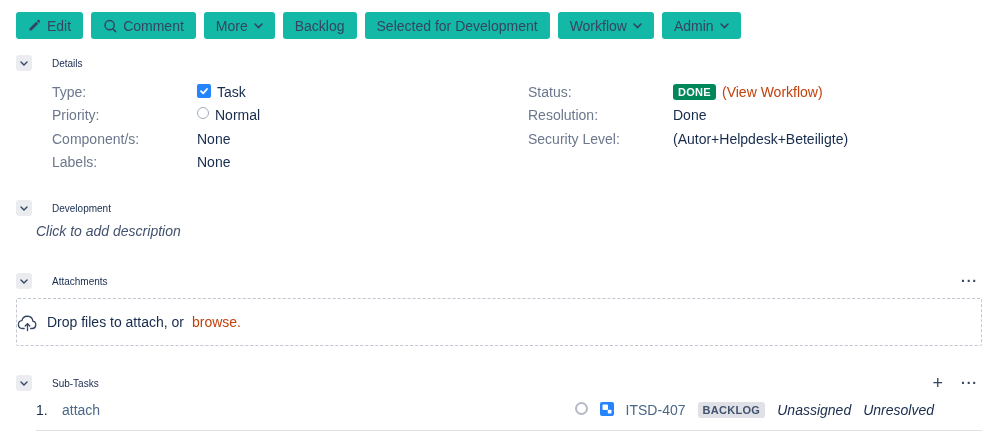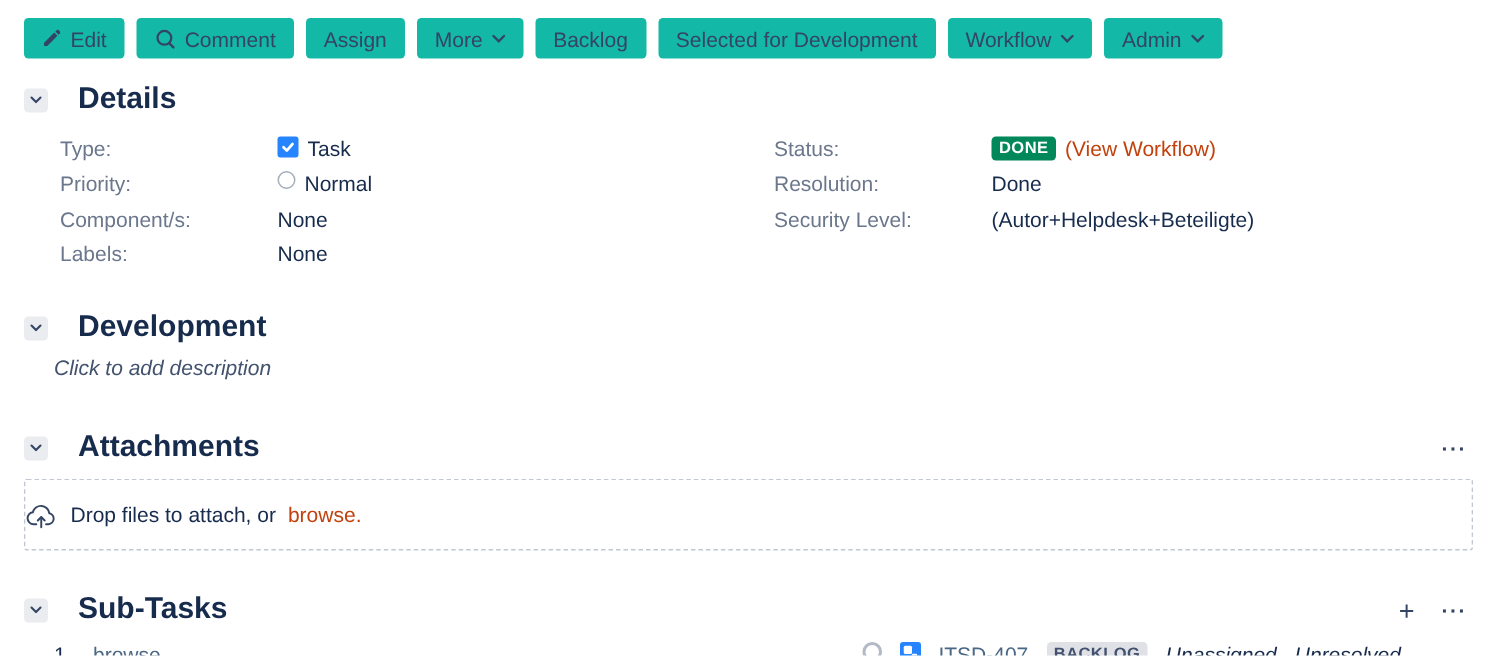--- a/index.html
+++ b/index.html
@@ -19,39 +19,39 @@
     display:inline-flex; align-items:center; gap:6px;
     height:27px; padding:0 12px;
     background:#14b8a6; border:none; border-radius:3px;
     color:#344563; font-size:14px; font-family:inherit;
     cursor:pointer; white-space:nowrap;
   }
   .btn svg { flex:0 0 auto; }
 
   
   .section-header { display:flex; align-items:center; gap:9px; margin-left:16px; }
-  .section-title { font-weight:bold; font-size:20px; color:#172b4d;padding-left:11px; }
+  .section-title { font-weight:normal; font-size:10px; color:#172b4d;padding-left:11px; }
   .twisty {
     width:16px; height:16px; border:none; border-radius:3px;
     background:#ebecf0; display:inline-flex; align-items:center; justify-content:center;
     cursor:pointer; padding:0;
   }
   .header-actions { margin-left:auto; display:flex; align-items:center; gap:18px; padding-right:20px; }
   .icon-btn {
     background:none; border:none; padding:0; cursor:pointer;
     color:#344563; font-size:16px; font-weight:bold; line-height:1;
     font-family:inherit;
   }
   .icon-btn.ellipsis { letter-spacing:1px; font-size:14px; }
 
   
   .details-section { margin-top:16px; }
   .details-body { display:flex; margin-top:9px; }
   .details-col { display:flex; flex-direction:column; }
-  .details-col.left  { margin-left:40px; width:440px; }
+  .details-col.left  { margin-left:52px; width:440px; }
   .details-col.right { margin-left:36px; }
   .field-row { display:flex; align-items:center; height:23.5px; }
   .field-label { width:145px; color:#6b778c; flex:0 0 auto; }
   .field-value { display:flex; align-items:flex-start; gap:6px; color:#172b4d; }
 
   .task-icon {
     width:14px; height:14px; border-radius:2px; background:#2684ff;
     display:inline-flex; align-items:center; justify-content:center; flex:0 0 auto;
   }
   .priority-normal-icon {
@@ -120,23 +120,20 @@
   <button class="btn">
     <span style="display:inline-flex;">
       <svg width="14" height="14" viewBox="0 0 14 14">
           <circle cx="6.6" cy="6.2" r="4.6" fill="none" stroke="#344563" stroke-width="1.5"></circle>
           <path d="M9.8 9.8L12.6 12.6" stroke="#344563" stroke-width="1.6" stroke-linecap="round"></path>
         </svg>
     </span>
     <span>Comment</span>
   </button>
 
-  <button class="btn">
-    <span>Assign</span>
-  </button>
 
   <button class="btn">
     <span>More</span>
     <span style="display:inline-flex;">
       <svg width="9" height="6" viewBox="0 0 9 6">
           <path d="M1 1l3.5 3.5L8 1" stroke="#344563" stroke-width="1.6" fill="none" stroke-linecap="round"></path>
         </svg>
     </span>
   </button>
 
@@ -283,21 +280,21 @@
     </button>
     <span class="section-title">Sub-Tasks</span>
     <div class="header-actions">
       <button class="icon-btn" style="font-size:18px; font-weight:normal;">+</button>
       <button class="icon-btn ellipsis">···</button>
     </div>
   </div>
 
   <div class="subtask-row">
     <span class="subtask-num">1.</span>
-    <a class="subtask-link">browse</a>
+    <a class="subtask-link">attach</a>
     <div class="subtask-right">
       <span class="progress-circle"></span>
       <span class="subtask-type-icon">
         <svg width="10" height="10" viewBox="0 0 10 10">
             <rect x="0.5" y="0.5" width="5.5" height="5.5" rx="1" fill="#fff"></rect>
             <rect x="5.8" y="5.8" width="3.7" height="3.7" rx="0.8" fill="#fff"></rect>
           </svg>
       </span>
       <a class="issue-key">ITSD-407</a>
       <span class="lozenge backlog">BACKLOG</span>

